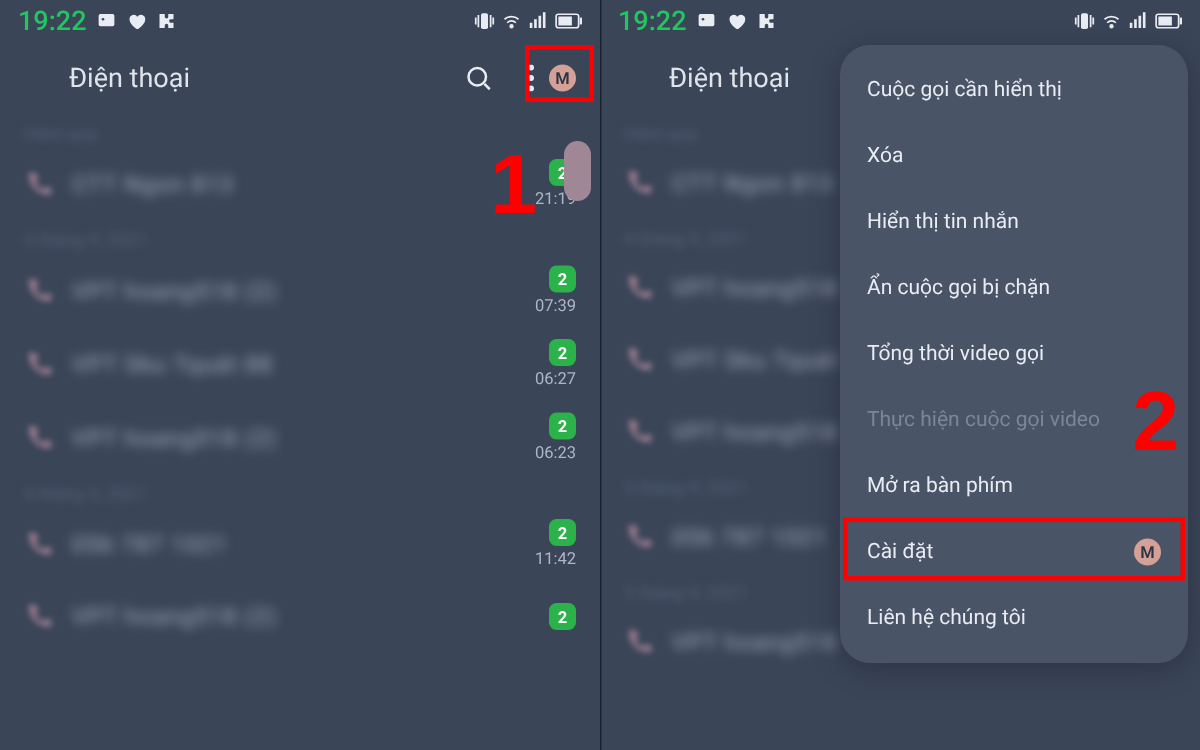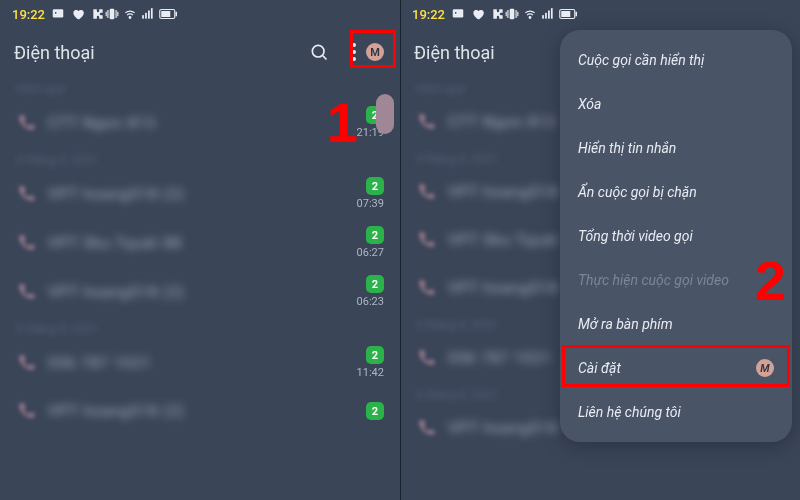--- a/index.html
+++ b/index.html
@@ -23,36 +23,37 @@
     position: absolute;
     left: 400px;
     top: 0;
     width: 1px;
     height: 500px;
     background: #1a2230;
   }
   .statusbar {
     height: 28px;
     display: flex;
-    justify-content: flex-start;
+    justify-content: space-between;
     align-items: center;
     padding: 0 12px;
-    color: #fde047;
-    font-size: 13px;
+    color: #22c55e;
+    font-size: 18px;
     font-weight: 500;
   }
   .sb-left { display: flex; align-items: center; gap: 6px; }
   .sb-right { display: flex; align-items: center; gap: 4px; }
   .sb-icon { display: inline-flex; color: #e9ecf2; }
   .header {
     height: 48px;
     display: flex;
     align-items: center;
     justify-content: space-between;
     padding: 0 14px;
+    margin-left: 32px;
   }
   .header-title {
     color: #dfe3ea;
     font-size: 18px;
     font-weight: 400;
   }
   .header-actions {
     display: flex;
     align-items: center;
     gap: 6px;
@@ -156,21 +157,20 @@
     box-shadow: 0 4px 20px rgba(0,0,0,.25);
   }
   .menu-item {
     height: 44px;
     display: flex;
     align-items: center;
     padding: 0 18px;
     color: #e9ecf2;
     font-size: 14px;
     cursor: pointer;
-    font-style: italic;
   }
   .menu-item.disabled { color: #7c8599; }
   .menu-item .avatar { margin-left: auto; }
   .redbox {
     position: absolute;
     border: 3px solid #f00;
     pointer-events: none;
     z-index: 50;
   }
   .rednum {

